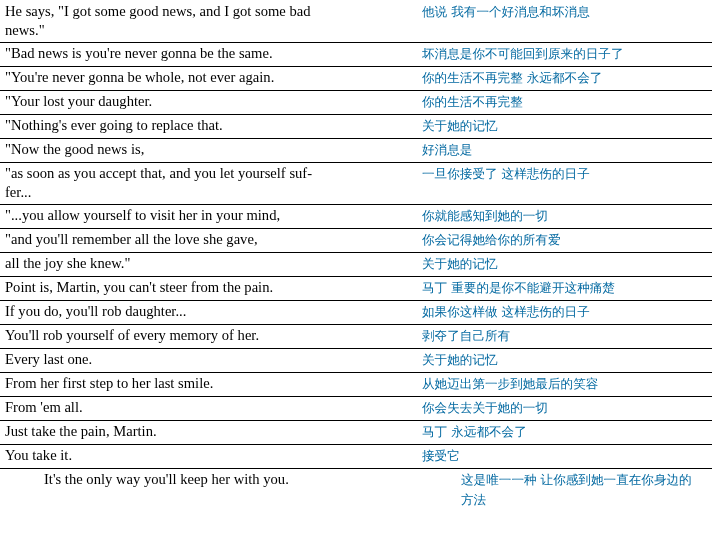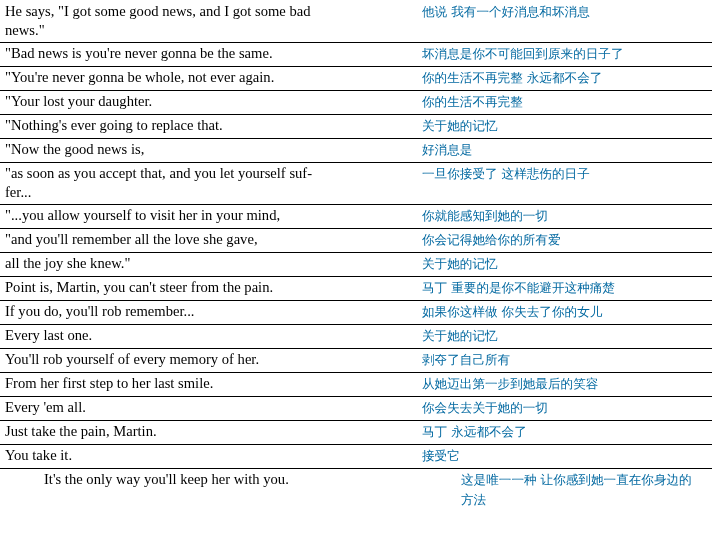--- a/index.html
+++ b/index.html
@@ -109,37 +109,37 @@
       </tr>
       <tr>
         <td class="src">all the joy she knew."</td>
         <td class="tgt">关于她的记忆</td>
       </tr>
       <tr>
         <td class="src">Point is, Martin, you can't steer from the pain.</td>
         <td class="tgt">马丁 重要的是你不能避开这种痛楚</td>
       </tr>
       <tr>
-        <td class="src">If you do, you'll rob remember...</td>
-        <td class="tgt">如果你这样做 你失去了你的女儿</td>
+        <td class="src">If you do, you'll rob daughter...</td>
+        <td class="tgt">如果你这样做 这样悲伤的日子</td>
+      </tr>
+      <tr>
+        <td class="src">You'll rob yourself of every memory of her.</td>
+        <td class="tgt">剥夺了自己所有</td>
       </tr>
       <tr>
         <td class="src">Every last one.</td>
         <td class="tgt">关于她的记忆</td>
       </tr>
       <tr>
-        <td class="src">You'll rob yourself of every memory of her.</td>
-        <td class="tgt">剥夺了自己所有</td>
-      </tr>
-      <tr>
         <td class="src">From her first step to her last smile.</td>
         <td class="tgt">从她迈出第一步到她最后的笑容</td>
       </tr>
       <tr>
-        <td class="src">Every 'em all.</td>
+        <td class="src">From 'em all.</td>
         <td class="tgt">你会失去关于她的一切</td>
       </tr>
       <tr>
         <td class="src">Just take the pain, Martin.</td>
         <td class="tgt">马丁 永远都不会了</td>
       </tr>
       <tr>
         <td class="src">You take it.</td>
         <td class="tgt">接受它</td>
       </tr>

